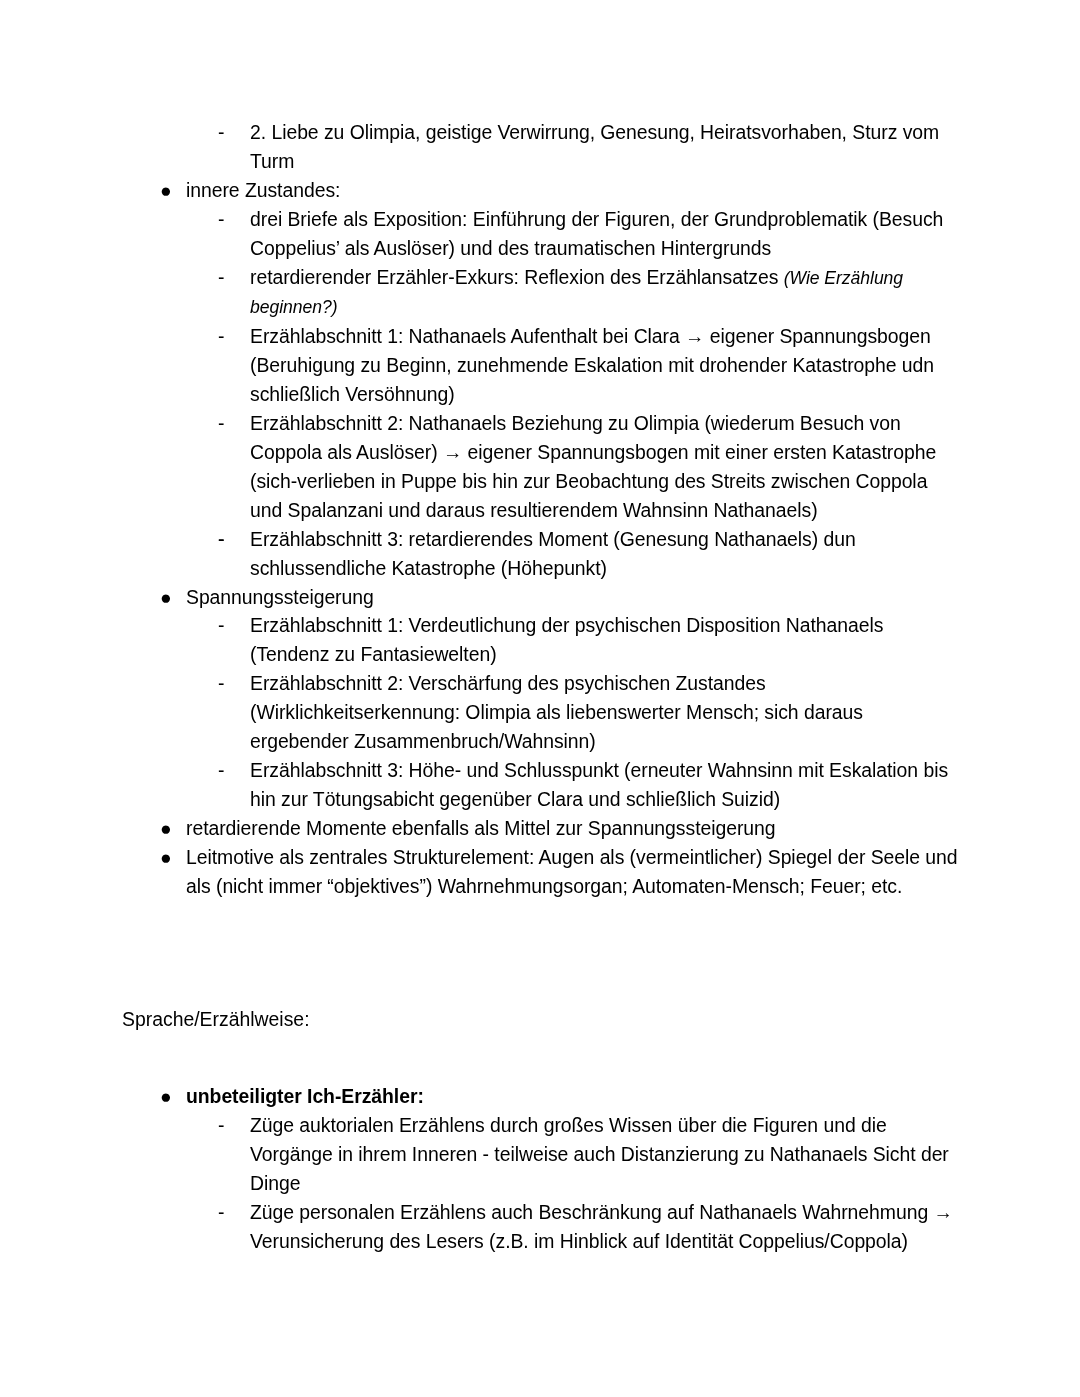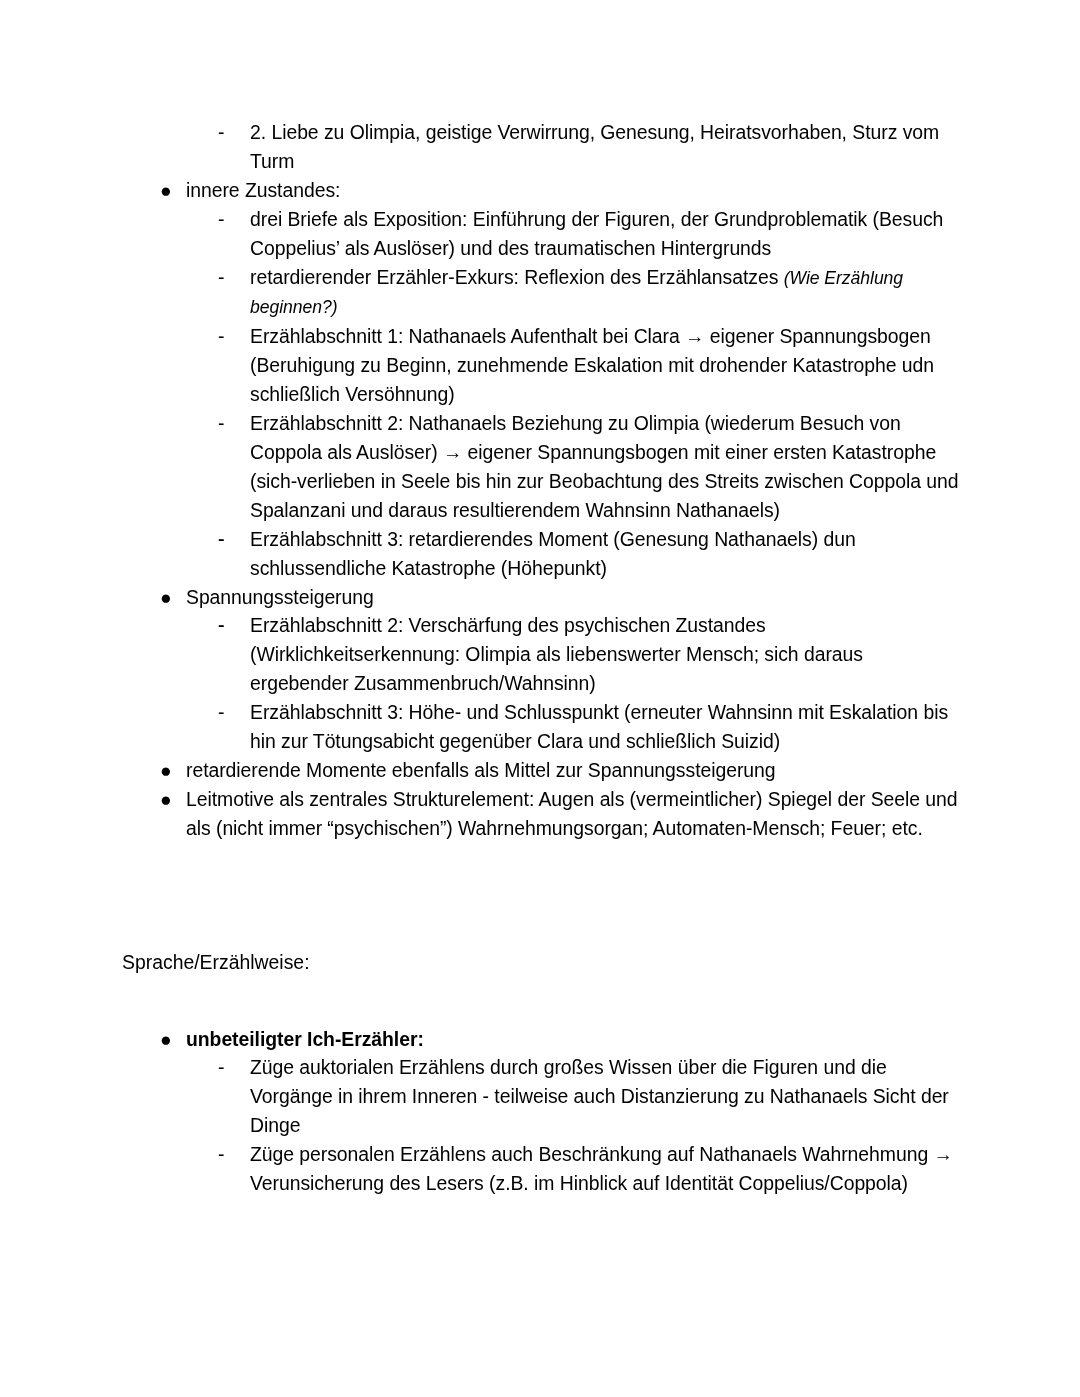--- a/index.html
+++ b/index.html
@@ -135,59 +135,60 @@
         <span class="txt">retardierender Erzähler-Exkurs: Reflexion des Erzählansatzes </span><span class="ital">(Wie Erzählung beginnen?)</span>
       </li>
 
       <li class="item lvl2">
         <span class="marker">-</span>
         <span class="txt">Erzählabschnitt 1: Nathanaels Aufenthalt bei Clara → eigener Spannungsbogen (Beruhigung zu Beginn, zunehmende Eskalation mit drohender Katastrophe udn schließlich Versöhnung)</span>
       </li>
 
       <li class="item lvl2">
         <span class="marker">-</span>
-        <span class="txt">Erzählabschnitt 2: Nathanaels Beziehung zu Olimpia (wiederum Besuch von Coppola als Auslöser) → eigener Spannungsbogen mit einer ersten Katastrophe (sich-verlieben in Seele bis hin zur Beobachtung des Streits zwischen Coppola und Spalanzani und daraus resultierendem Wahnsinn Nathanaels)</span>
+        <span class="txt">Erzählabschnitt 2: Nathanaels Beziehung zu Olimpia (wiederum Besuch von Coppola als Auslöser) → eigener Spannungsbogen mit einer ersten Katastrophe (sich-verlieben in Puppe bis hin zur Beobachtung des Streits zwischen Coppola und Spalanzani und daraus resultierendem Wahnsinn Nathanaels)</span>
       </li>
 
       <li class="item lvl2">
         <span class="marker">-</span>
       </li>
 
       <li class="item lvl2">
         <span class="marker">-</span>
         <span class="txt">Erzählabschnitt 3: retardierendes Moment (Genesung Nathanaels) dun schlussendliche Katastrophe (Höhepunkt)</span>
       </li>
 
       <li class="item lvl1">
         <span class="marker bullet-dot">●</span>
         <span class="txt">Spannungssteigerung</span>
       </li>
 
       <li class="item lvl2">
         <span class="marker">-</span>
+        <span class="txt">Erzählabschnitt 1: Verdeutlichung der psychischen Disposition Nathanaels (Tendenz zu Fantasiewelten)</span>
       </li>
 
       <li class="item lvl2">
         <span class="marker">-</span>
         <span class="txt">Erzählabschnitt 2: Verschärfung des psychischen Zustandes (Wirklichkeitserkennung: Olimpia als liebenswerter Mensch; sich daraus ergebender Zusammenbruch/Wahnsinn)</span>
       </li>
 
       <li class="item lvl2">
         <span class="marker">-</span>
         <span class="txt">Erzählabschnitt 3: Höhe- und Schlusspunkt (erneuter Wahnsinn mit Eskalation bis hin zur Tötungsabicht gegenüber Clara und schließlich Suizid)</span>
       </li>
 
       <li class="item lvl1">
         <span class="marker bullet-dot">●</span>
         <span class="txt">retardierende Momente ebenfalls als Mittel zur Spannungssteigerung</span>
       </li>
 
       <li class="item lvl1">
         <span class="marker bullet-dot">●</span>
-        <span class="txt">Leitmotive als zentrales Strukturelement: Augen als (vermeintlicher) Spiegel der Seele und als (nicht immer “psychischen”) Wahrnehmungsorgan; Automaten-Mensch; Feuer; etc.</span>
+        <span class="txt">Leitmotive als zentrales Strukturelement: Augen als (vermeintlicher) Spiegel der Seele und als (nicht immer “objektives”) Wahrnehmungsorgan; Automaten-Mensch; Feuer; etc.</span>
       </li>
 
     </ul>
 
     <div class="gap-lg"></div>
 
     <div class="section-heading">Sprache/Erzählweise:</div>
 
     <div class="gap-md"></div>
 

